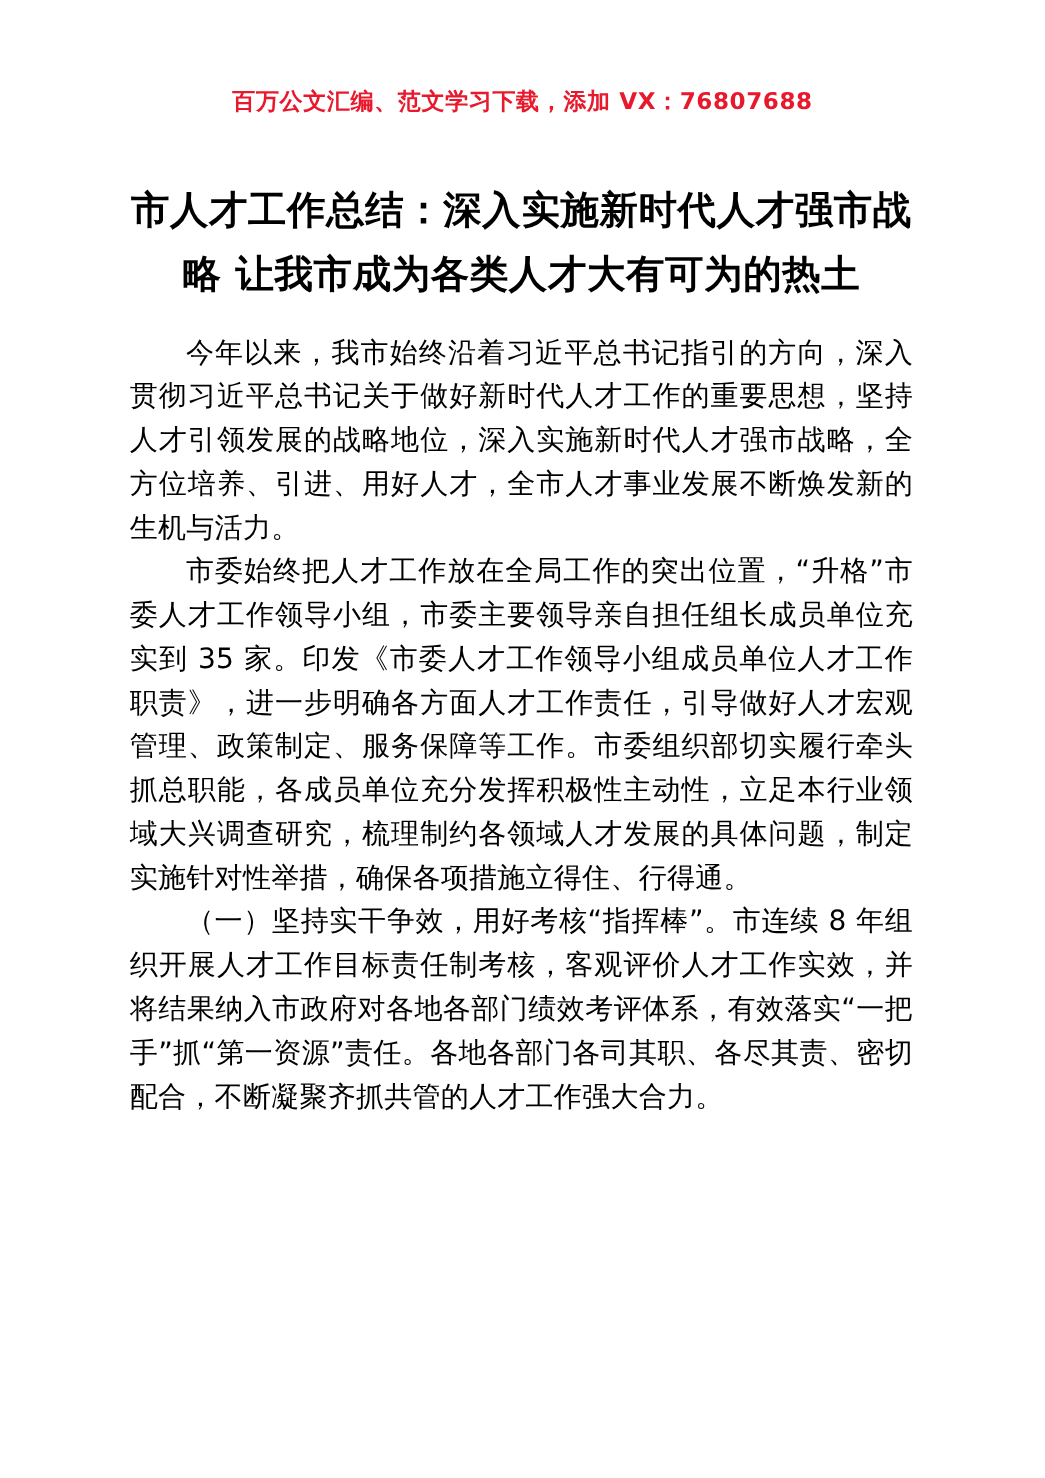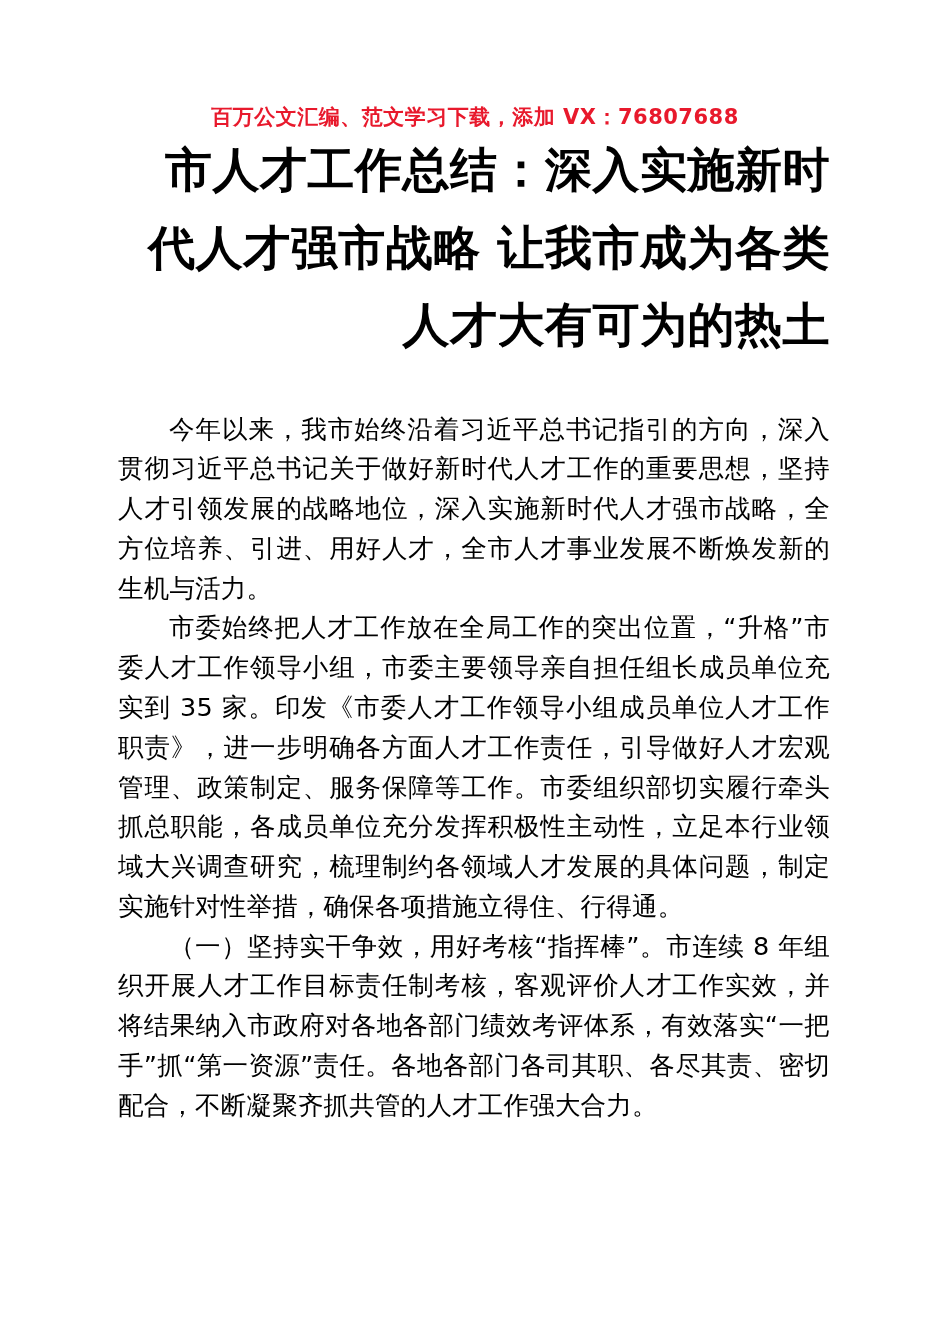--- a/index.html
+++ b/index.html
@@ -21,36 +21,37 @@
     padding: 0;
     position: relative;
     background: #ffffff;
   }
   .watermark {
     text-align: center;
     color: #e8192c;
     font-size: 21px;
     font-weight: bold;
     letter-spacing: 0.5px;
-    padding-top: 103px;
+    padding-top: 78px;
     font-family: "DejaVu Sans", "Liberation Sans", sans-serif;
   }
   .doc-body {
     padding: 0 120px 0 118px;
     box-sizing: border-box;
   }
   .doc-title {
-    font-size: 47px;
+    margin-top: 58px;
+    font-size: 35px;
     font-weight: bold;
     line-height: 1.65;
-    text-align: right;
+    text-align: center;
     letter-spacing: 0.5px;
   }
   .content {
-    margin-top: 46px;
+    margin-top: 22px;
     font-size: 25.5px;
     line-height: 1.56;
     text-align: justify;
     letter-spacing: 0.2px;
   }
   .content p {
     margin: 0;
     text-indent: 2em;
   }
 </style>

